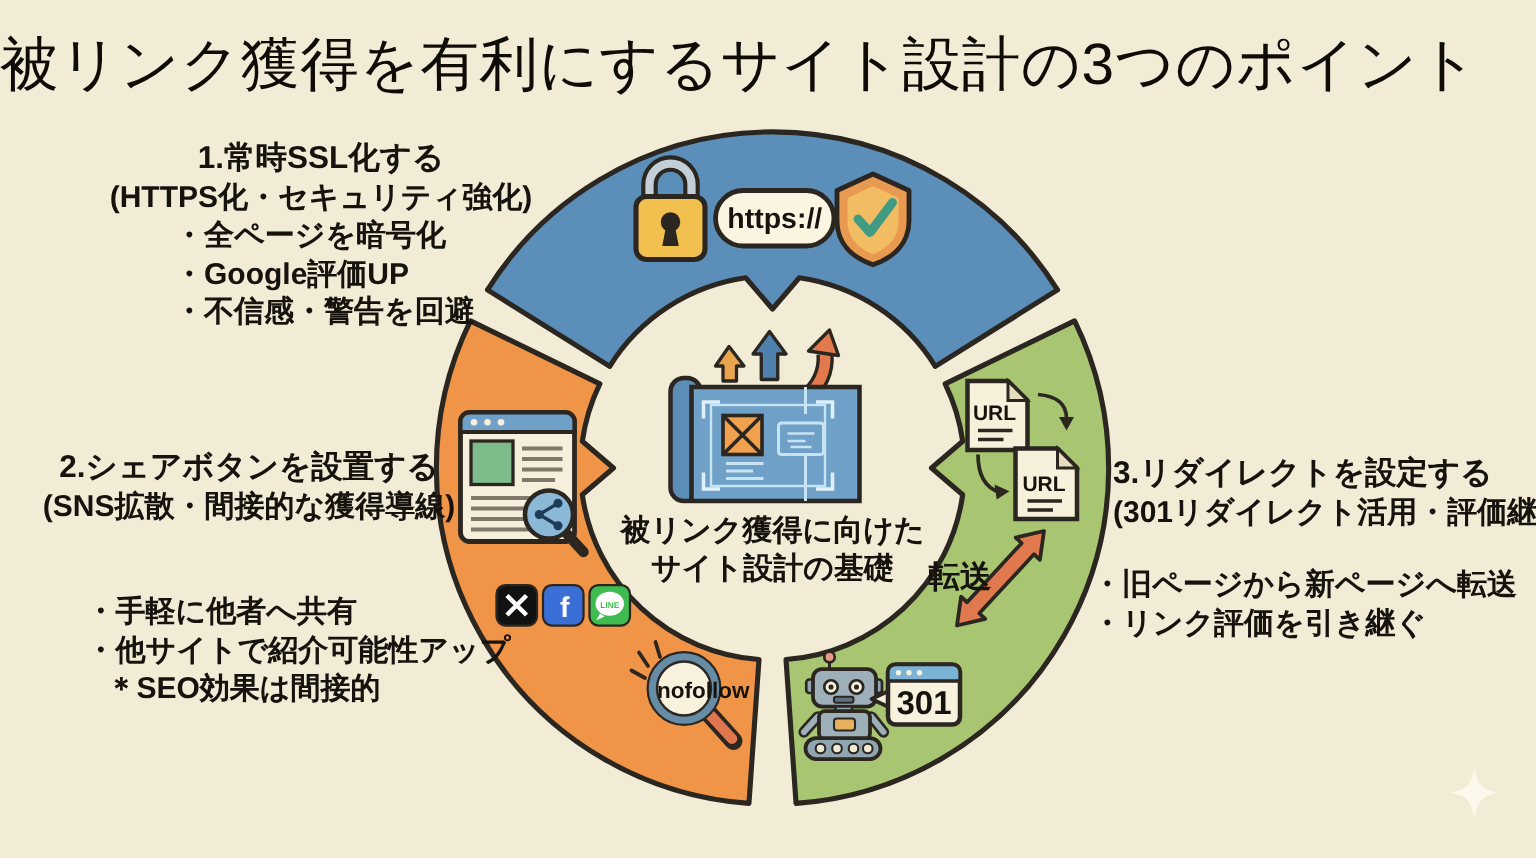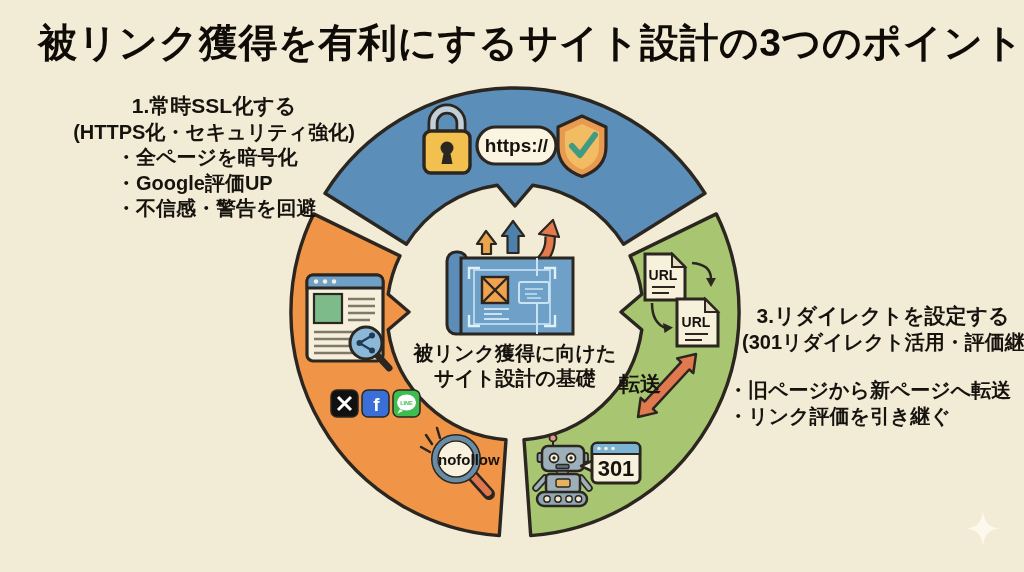--- a/index.html
+++ b/index.html
@@ -3,36 +3,36 @@
 <meta charset="utf-8">
 <style>
   html,body{margin:0;padding:0;background:#c9c2ad;}
   .canvas{
     position:relative;width:1024px;height:572px;overflow:hidden;
     background:#f2ebd6;
     font-family:"Liberation Sans","DejaVu Sans",sans-serif;
     color:#16120d;
   }
   .title{
-    position:absolute;left:0;right:0;top:16px;text-align:right;
-    font-size:39px;font-weight:bold;white-space:nowrap;color:#0f0c08;
+    position:absolute;left:0;right:0;top:16px;text-align:left;
+    font-size:39px;font-weight:normal;white-space:nowrap;color:#0f0c08;
     letter-spacing:0.5px;
   }
   .diagram-svg{position:absolute;left:0;top:0;}
   .point{position:absolute;font-weight:bold;}
   .point .heading{font-size:21px;line-height:28px;white-space:nowrap;}
   .point .sub{font-size:20px;line-height:24px;white-space:nowrap;}
   .point .bullets{font-size:20px;line-height:25.5px;text-align:left;}
   .point .bullets div{white-space:nowrap;}
   .p1{left:58px;top:92px;width:312px;text-align:center;}
   .p1 .bullets{margin:1px 0 0 58px;}
   .p2{left:25px;top:298px;width:282px;text-align:center;}
   .p2 .bullets{margin:46px 0 0 32px;}
   .p3{left:728px;top:302px;width:296px;text-align:left;}
-  .p3 .heading,.p3 .sub{padding-left:14px;text-align:center;}
+  .p3 .heading,.p3 .sub{padding-left:14px;}
   .p3 .bullets{margin-top:24px;}
   .indent{padding-left:14px;}
   svg text{font-family:"Liberation Sans","DejaVu Sans",sans-serif;font-weight:bold;fill:#16120d;}
   svg text.t-white{fill:#ffffff;}
   svg text.t-green{fill:#3fbc4f;}
 </style>
 </head>
 <body>
 
 <div class="canvas">
@@ -197,20 +197,29 @@
   <div class="point p1">
     <div class="heading">1.常時SSL化する</div>
     <div class="sub">(HTTPS化・セキュリティ強化)</div>
     <div class="bullets">
       <div>・全ページを暗号化</div>
       <div>・Google評価UP</div>
       <div>・不信感・警告を回避</div>
     </div>
   </div>
 
+  <div class="point p2">
+    <div class="heading">2.シェアボタンを設置する</div>
+    <div class="sub">(SNS拡散・間接的な獲得導線)</div>
+    <div class="bullets">
+      <div>・手軽に他者へ共有</div>
+      <div>・他サイトで紹介可能性アップ</div>
+      <div class="indent">＊SEO効果は間接的</div>
+    </div>
+  </div>
 
   <div class="point p3">
     <div class="heading">3.リダイレクトを設定する</div>
     <div class="sub">(301リダイレクト活用・評価継承)</div>
     <div class="bullets">
       <div>・旧ページから新ページへ転送</div>
       <div>・リンク評価を引き継ぐ</div>
     </div>
   </div>
 

